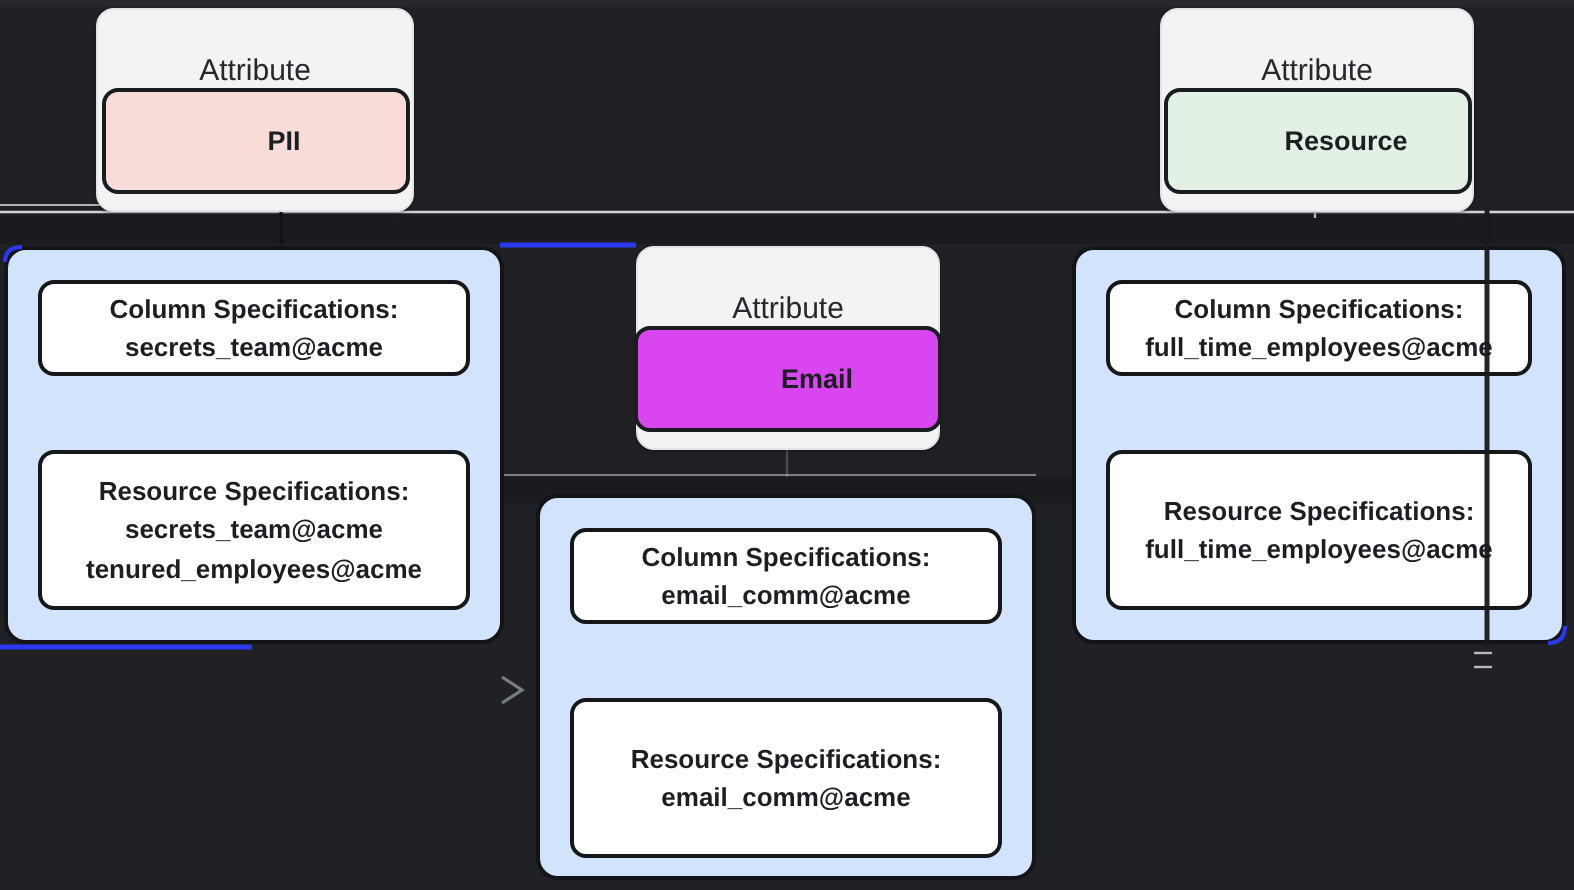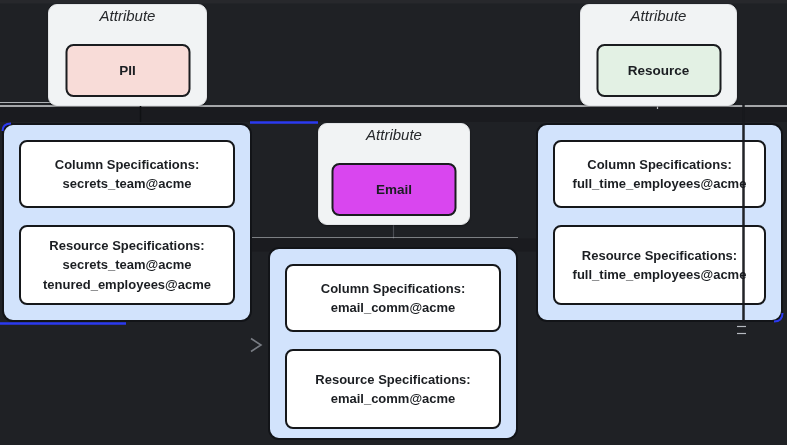--- a/index.html
+++ b/index.html
@@ -14,28 +14,28 @@
   .over{z-index:3;}
 
   
   .attr-card{
     position:absolute;z-index:2;
     background:#f1f3f4;border:1px solid #e2e4e7;border-radius:9px;
     box-shadow:0 1px 2px rgba(0,0,0,.35);
     text-align:center;
   }
   .attr-title{
-    margin-top:2px;font-size:15px;font-weight:400;color:#26282b;font-style:italic;
+    margin-top:22px;font-size:15px;font-weight:400;color:#26282b;
   }
   .badge{
     position:absolute;left:50%;transform:translateX(-50%);
     top:39px;width:121px;height:49px;
     border:2px solid #1a1c1f;border-radius:8px;
     display:flex;align-items:center;justify-content:center;
-    font-size:13.5px;font-weight:700;color:#1b1e22;
+    font-size:13.5px;font-weight:700;color:#1b1e22;padding-left:29px;
   }
   .card-pii{left:48px;top:4px;width:157px;height:100px;}
   .card-financial{left:580px;top:4px;width:155px;height:100px;}
   .card-email{left:318px;top:123px;width:150px;height:100px;}
 
   
   .spec-group{
     position:absolute;z-index:2;
     background:#d2e3fc;border:2px solid #121418;border-radius:11px;
     box-sizing:border-box;
@@ -46,21 +46,21 @@
 
   .spec-box{
     position:absolute;left:15px;right:15px;
     background:#ffffff;border:2px solid #15171a;border-radius:8px;
     box-sizing:border-box;
     display:flex;flex-direction:column;align-items:center;justify-content:center;
     font-size:13px;font-weight:700;line-height:1.5;text-align:center;
     color:#1b1e22;
   }
   .spec-box .ln{white-space:nowrap;}
-  .box-col{top:15px;height:68px;}
+  .box-col{top:15px;height:48px;}
   .box-res{top:100px;height:80px;}
 </style>
 </head>
 <body>
 
 <div class="canvas" style="background-color: rgb(31, 33, 37);">
 
   <svg class="layer under" width="787" height="445">
     <rect x="0" y="0" width="787" height="3.5" fill="#27282c"></rect>
     <line x1="0" y1="102.5" x2="140" y2="102.5" stroke="#c9ccd0" stroke-width="1" opacity="0.85"></line>

